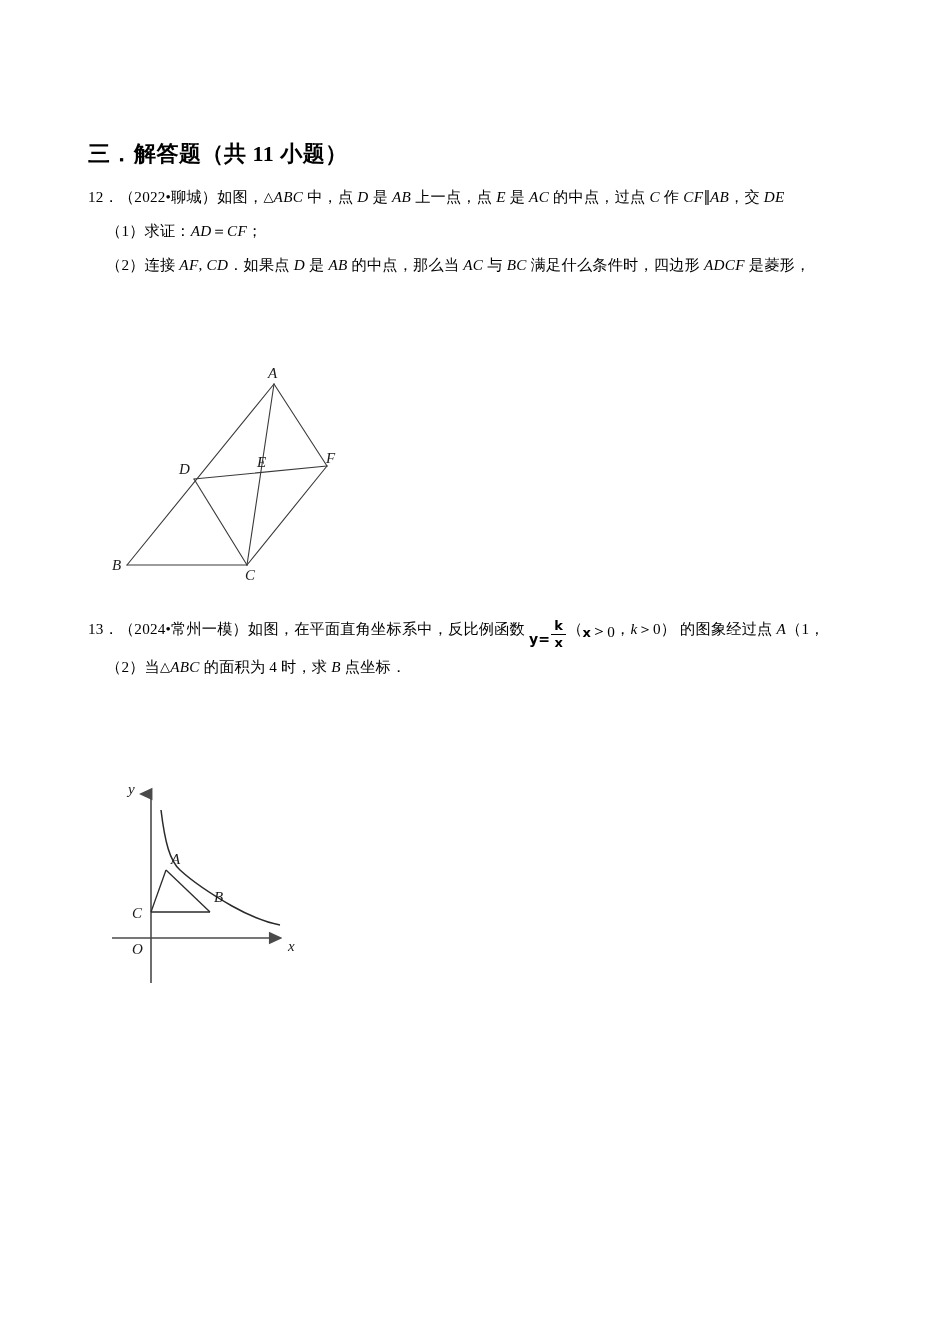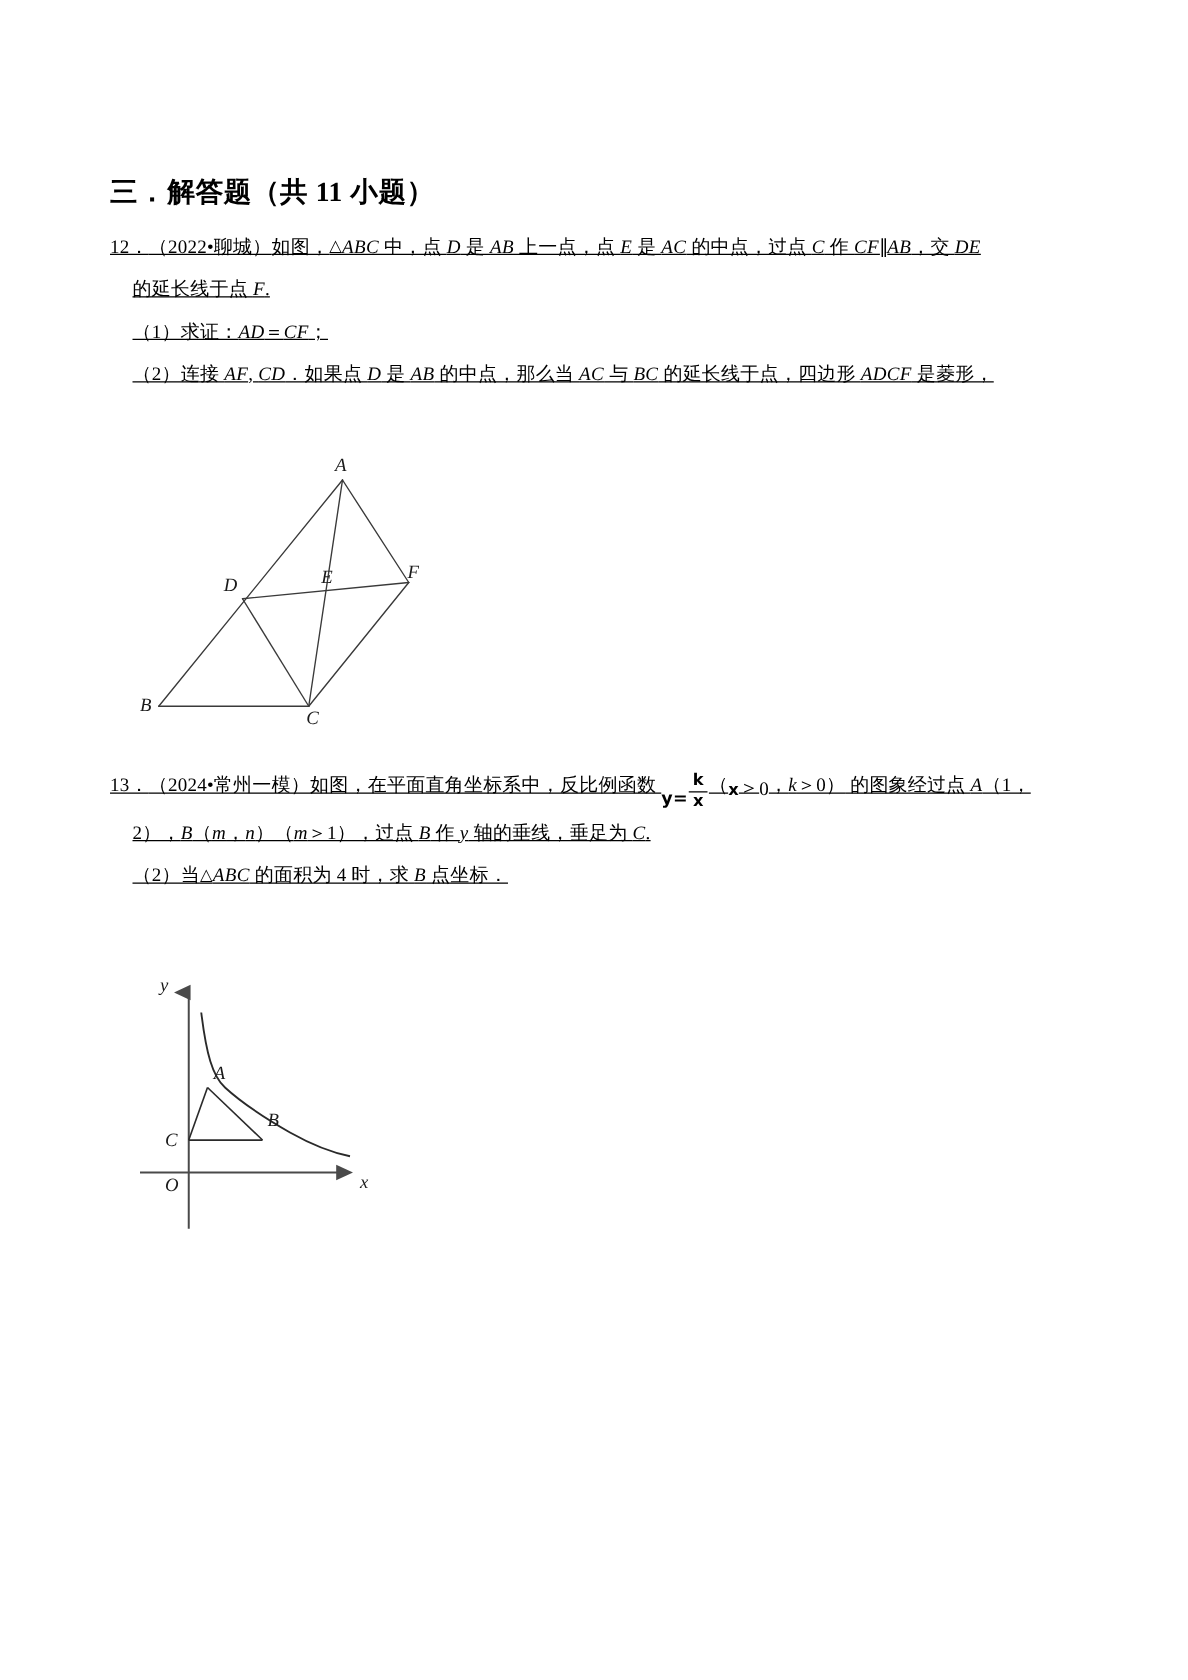--- a/index.html
+++ b/index.html
@@ -36,21 +36,20 @@
   .problem {
     position: absolute;
     left: 88px;
     width: 800px;
   }
   .p-line {
     font-size: 15.2px;
     line-height: 34px;
     white-space: nowrap;
     letter-spacing: 0.2px;
-    text-decoration: underline;
   }
   .p-line.indent { padding-left: 18px; }
 
   .it {
     font-style: italic;
     font-family: "Liberation Serif", "DejaVu Serif", serif;
     letter-spacing: 0.3px;
   }
   .tri-glyph {
     font-style: normal;
@@ -119,30 +118,27 @@
   <div class="section-header">
     <span class="num">三．</span><span>解答题</span><span>（共 11 小题）</span>
   </div>
 
   <div class="problem" id="problem-12" style="top:180px;">
 
     <div class="p-line">
       <span>12．</span><span>（2022•聊城）</span><span>如图，</span><span class="tri-glyph">△</span><span class="it">ABC</span><span> 中，点 </span><span class="it">D</span><span> 是 </span><span class="it">AB</span><span> 上一点，点 </span><span class="it">E</span><span> 是 </span><span class="it">AC</span><span> 的中点，过点 </span><span class="it">C</span><span> 作 </span><span class="it">CF</span><span class="paral">∥</span><span class="it">AB</span><span>，交 </span><span class="it">DE</span>
     </div>
 
-    <div class="p-line indent">
-      <span>的延长线于点 </span><span class="it">F</span><span>.</span>
-    </div>
 
     <div class="p-line indent">
       <span>（1）求证：</span><span class="it">AD</span><span>＝</span><span class="it">CF</span><span>；</span>
     </div>
 
     <div class="p-line indent">
-      <span>（2）连接 </span><span class="it">AF</span><span>, </span><span class="it">CD</span><span>．如果点 </span><span class="it">D</span><span> 是 </span><span class="it">AB</span><span> 的中点，那么当 </span><span class="it">AC</span><span> 与 </span><span class="it">BC</span><span> 的延长线于点，四边形 </span><span class="it">ADCF</span><span> 是菱形，</span>
+      <span>（2）连接 </span><span class="it">AF</span><span>, </span><span class="it">CD</span><span>．如果点 </span><span class="it">D</span><span> 是 </span><span class="it">AB</span><span> 的中点，那么当 </span><span class="it">AC</span><span> 与 </span><span class="it">BC</span><span> 满足什么条件时，四边形 </span><span class="it">ADCF</span><span> 是菱形，</span>
     </div>
 
   </div>
 
   <div class="figure" style="left:100px; top:365px; width:260px; height:225px;">
     <svg width="260" height="225" viewBox="0 0 260 225">
       <g stroke="#3a3a3a" stroke-width="1.1" fill="none" stroke-linecap="round">
 
         <line x1="27" y1="200" x2="174" y2="19"></line>
 
@@ -166,23 +162,20 @@
     <span class="fig-label" style="left:157px; top:89px;">E</span>
     <span class="fig-label" style="left:226px; top:85px;">F</span>
   </div>
 
   <div class="problem" id="problem-13" style="top:612px;">
 
     <div class="p-line">
       <span>13．</span><span>（2024•常州一模）</span><span>如图，在平面直角坐标系中，反比例函数 </span><span class="frac-expr"><span class="lead">y</span><span class="lead">=</span><span class="frac"><span class="top">k</span><span class="bar"></span><span class="bot">x</span></span></span><span>（</span><span class="xvar-b">x</span><span class="big-gt">＞</span><span class="zero-low">0</span><span>，</span><span class="it">k</span><span>＞0）</span><span> 的图象经过点 </span><span class="it">A</span><span>（1，</span>
     </div>
 
-    <div class="p-line indent">
-      <span>2），</span><span class="it">B</span><span>（</span><span class="it">m</span><span>，</span><span class="it">n</span><span>）（</span><span class="it">m</span><span>＞1），过点 </span><span class="it">B</span><span> 作 </span><span class="it">y</span><span> 轴的垂线，垂足为 </span><span class="it">C</span><span>.</span>
-    </div>
 
 
     <div class="p-line indent">
       <span>（2）当</span><span class="tri-glyph">△</span><span class="it">ABC</span><span> 的面积为 4 时，求 </span><span class="it">B</span><span> 点坐标．</span>
     </div>
   </div>
 
   <div class="figure" style="left:108px; top:783px; width:200px; height:210px;">
     <svg width="200" height="210" viewBox="0 0 200 210">
       <defs>

